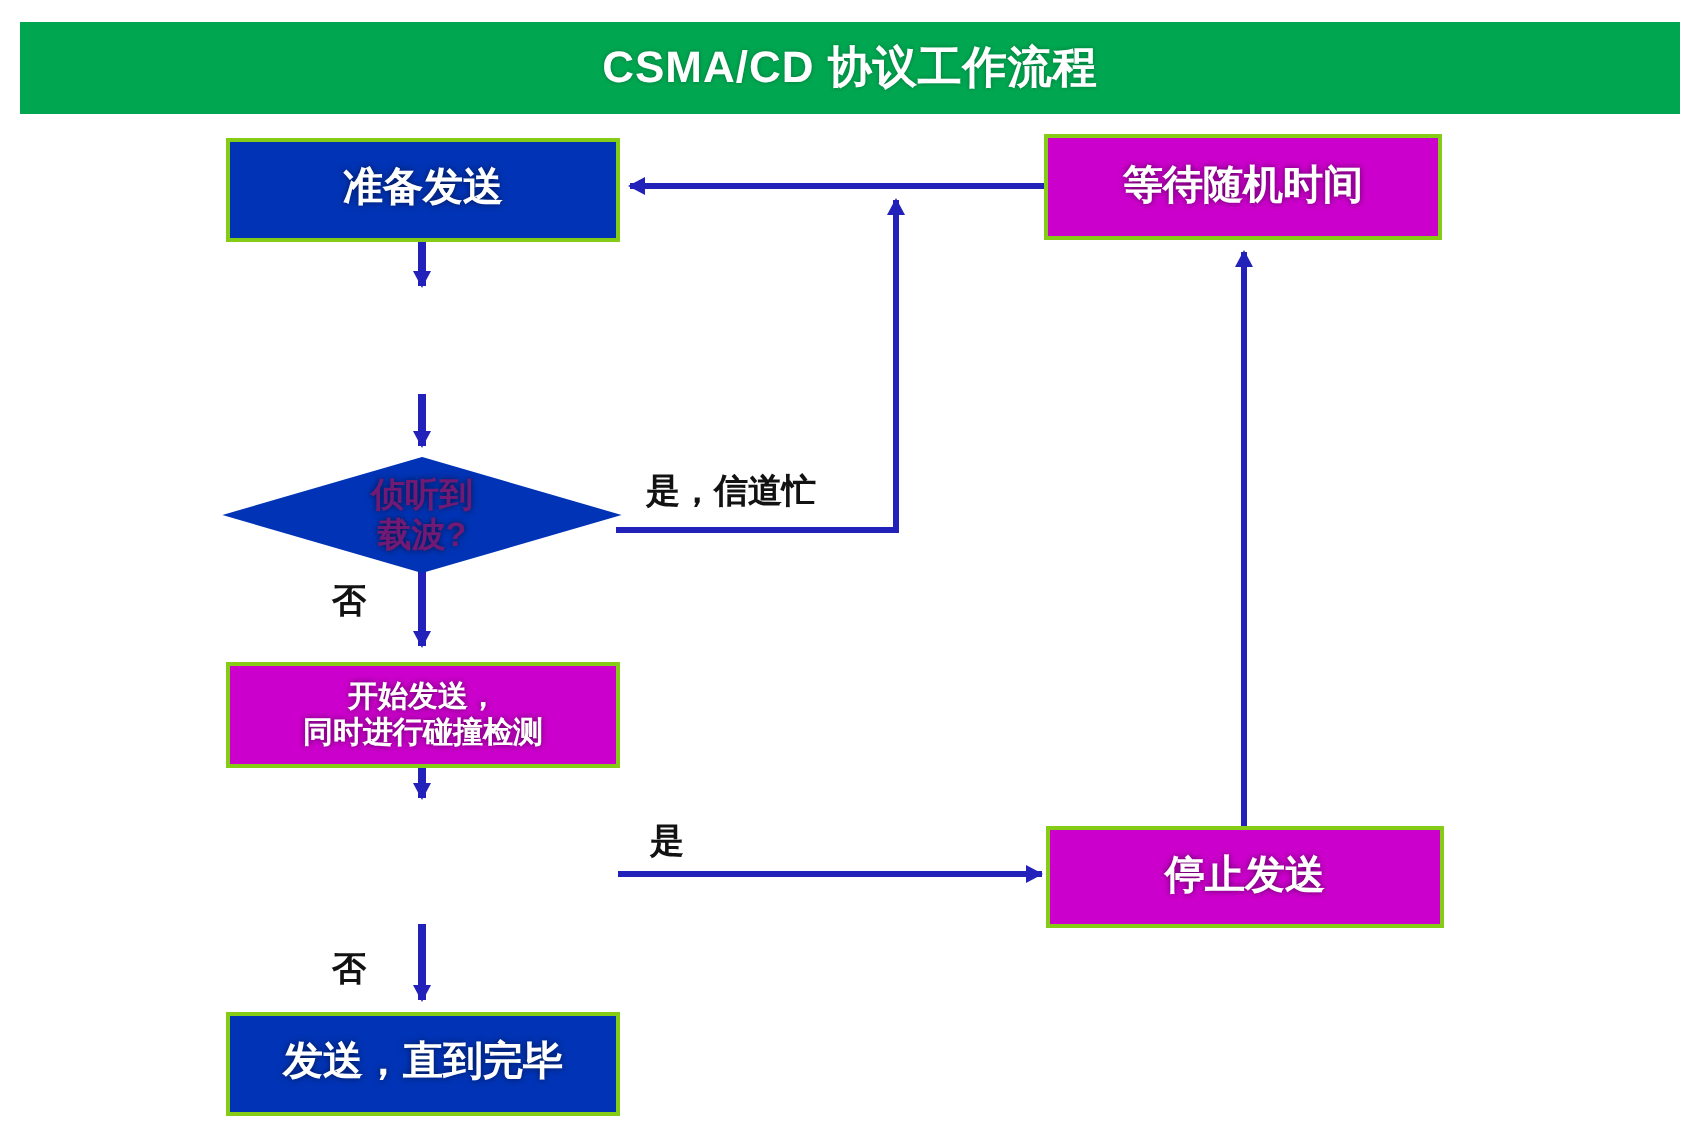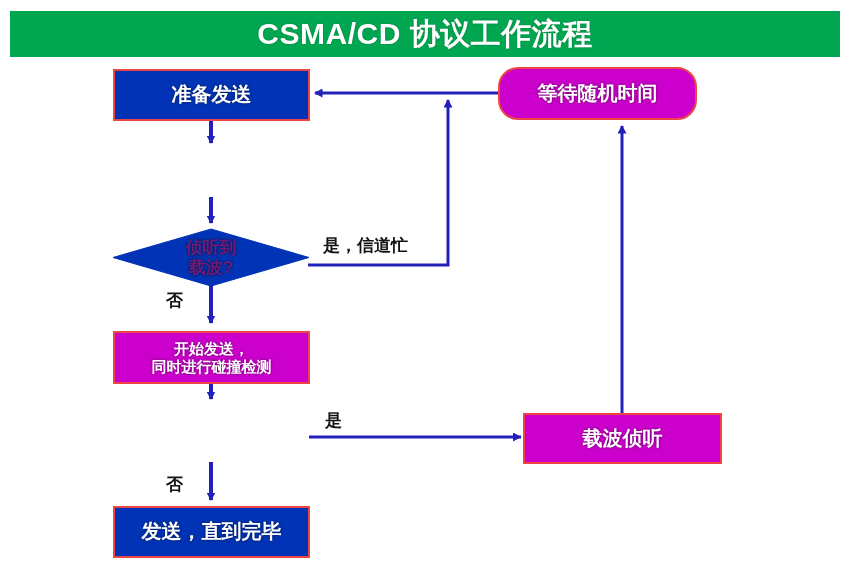--- a/index.html
+++ b/index.html
@@ -26,32 +26,32 @@
     top: 11px;
     width: 830px;
     height: 46px;
     background: #00A650;
     display: flex;
     align-items: center;
     justify-content: center;
   }
   .title-text {
     color: #ffffff;
-    font-size: 30px;
+    font-size: 22px;
     font-weight: bold;
     letter-spacing: 0.5px;
     white-space: nowrap;
     text-shadow: 0 0 2px rgba(0,0,0,0.28);
   }
 
   
   .node {
     position: absolute;
     box-sizing: border-box;
-    border: 2px solid #ef4444;
+    border: 2px solid #84cc16;
     display: flex;
     align-items: center;
     justify-content: center;
     text-align: center;
   }
   .node .node-label {
     color: #ffffff;
     font-weight: bold;
     font-size: 20px;
     line-height: 1.18;
@@ -170,26 +170,26 @@
   <div class="node pink small-label" style="left:113px; top:331px; width:197px; height:53px;">
     <span class="node-label">开始发送，
 同时进行碰撞检测</span>
   </div>
 
 
   <div class="node blue" style="left:113px; top:506px; width:197px; height:52px;">
     <span class="node-label">发送，直到完毕</span>
   </div>
 
-  <div class="node pink" style="left:498px; top:67px; width:199px; height:53px;border-radius:20px;">
+  <div class="node pink" style="left:522px; top:67px; width:199px; height:53px;">
     <span class="node-label">等待随机时间</span>
   </div>
 
   <div class="node pink" style="left:523px; top:413px; width:199px; height:51px;">
-    <span class="node-label">载波侦听</span>
+    <span class="node-label">停止发送</span>
   </div>
 
   <div class="edge-label" style="left:323px; top:234px;">是，信道忙</div>
 
   <div class="edge-label" style="left:166px; top:289px;">否</div>
 
   <div class="edge-label" style="left:325px; top:409px;">是</div>
 
   <div class="edge-label" style="left:166px; top:473px;">否</div>
 

